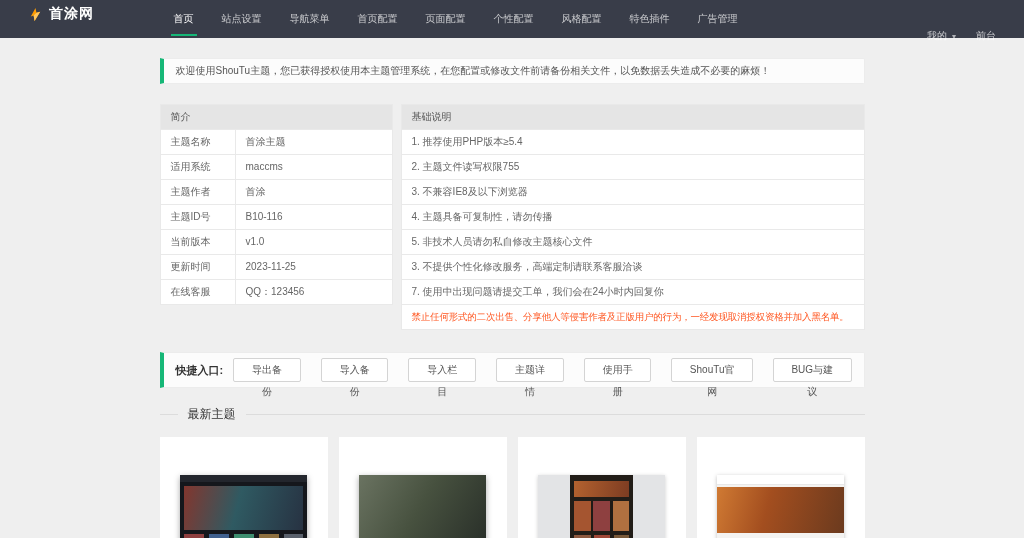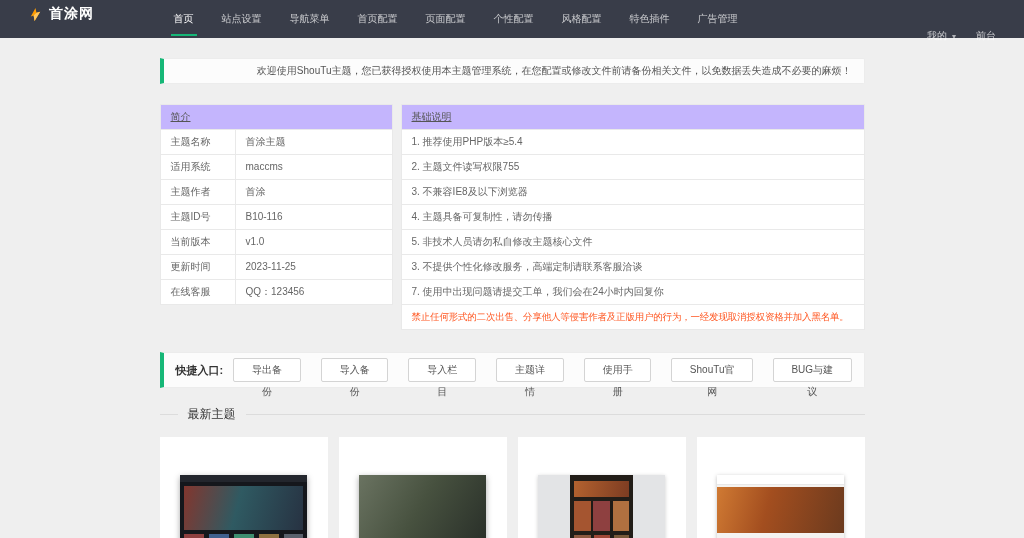--- a/index.html
+++ b/index.html
@@ -29,30 +29,30 @@
   .nav-item.active{color:#fff;}
   .nav-item.active::after{content:"";position:absolute;left:50%;transform:translateX(-50%);
     bottom:2px;width:26px;height:2px;background:var(--accent);}
   .nav-right{position:absolute;right:18px;top:14px;height:44px;display:flex;align-items:center;}
   .nav-right .nav-item{padding:0 10px;}
   .caret{font-size:8px;color:rgba(255,255,255,.6);margin-left:2px;}
 
   
   .quote{background:#fcfcfc;border:1px solid #ececec;border-left:4px solid var(--accent);
     border-radius:0 2px 2px 0;}
-  .welcome{margin-top:20px;padding:6px 12px;font-size:10px;color:#555;line-height:12px;text-align:right;}
+  .welcome{margin-top:20px;padding:6px 12px;font-size:10px;color:#555;line-height:12px;}
 
   
   .tables-row{display:flex;gap:8px;margin-top:20px;align-items:flex-start;}
   table.table{border-collapse:collapse;background:#fff;}
   .intro-table{width:233px;flex:0 0 233px;}
   .info-table{flex:1;width:100%;}
   .table th,.table td{border:1px solid #e9e9e9;padding:0 10px;height:25px;
     font-size:10px;color:#666;text-align:left;font-weight:normal;line-height:12px;}
-  .table thead th{background:#c4b5fd;color:#555;text-decoration:underline;}
+  .table thead th{background:#e5e5e5;color:#555;}
   .cell-label{width:75px;color:#666;}
   .cell-value{color:#666;}
   td.danger{color:var(--danger);font-size:9.5px;letter-spacing:-0.2px;white-space:nowrap;overflow:hidden;}
 
   
   .quick-entry{margin-top:22px;padding:5px 12px;display:flex;align-items:center;}
   .quick-label{font-size:11px;font-weight:bold;color:#333;margin-right:10px;flex:0 0 auto;}
   .quick-buttons{display:flex;gap:20px;flex-wrap:nowrap;}
   .btn{height:24px;padding:0 14px;background:#fff;border:1px solid #d4d4d4;border-radius:2px;
     font-size:10px;color:#555;cursor:pointer;font-family:inherit;line-height:22px;}

